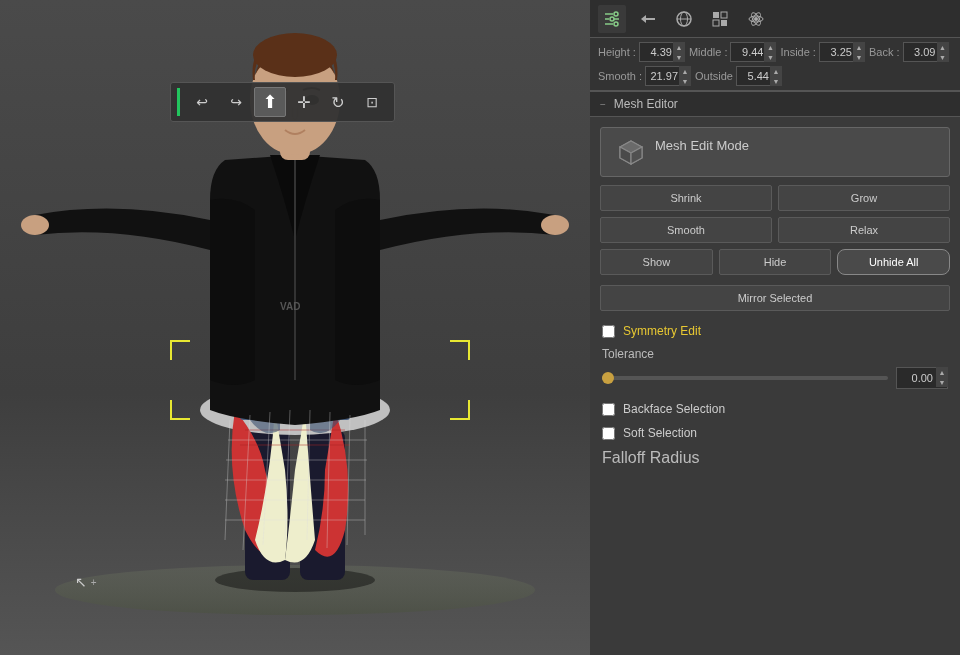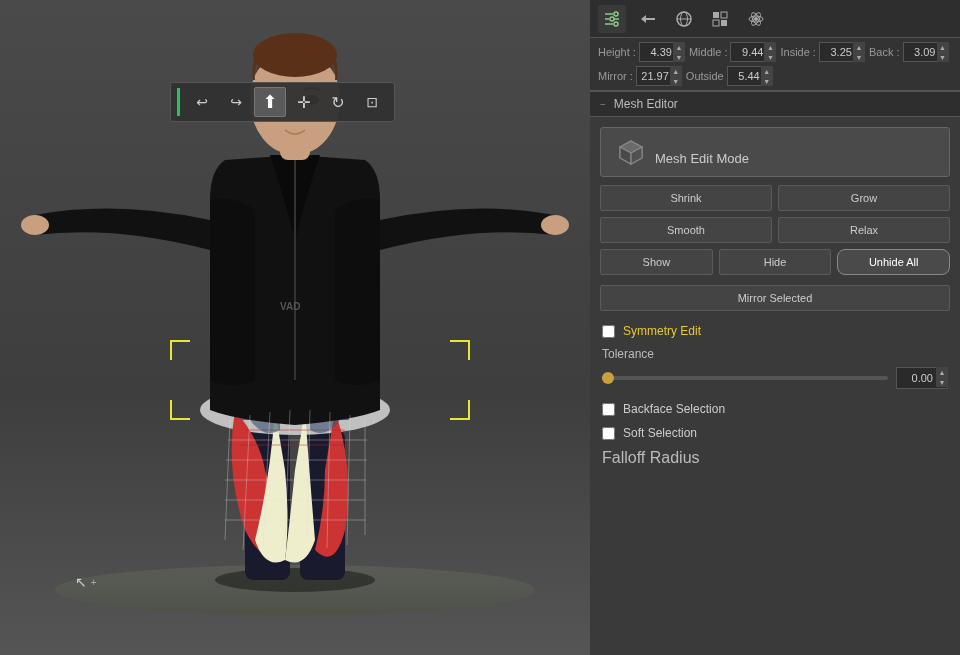--- a/index.html
+++ b/index.html
@@ -225,21 +225,21 @@
     
     .mesh-edit-btn {
       margin: 10px 10px 8px 10px;
       background: #4a4a4a;
       border: 1px solid #666;
       border-radius: 3px;
       color: #ccc;
       padding: 10px 16px;
       cursor: pointer;
       display: flex;
-      align-items: flex-end;
+      align-items: flex-start;
       gap: 10px;
       font-size: 13px;
       width: calc(100% - 20px);
     }
 
     .cube-icon {
       width: 28px;
       height: 28px;
     }
 
@@ -626,21 +626,21 @@
       <span class="meas-label">Back :</span>
       <div class="meas-input-wrap">
         <input type="text" value="3.09" style="">
         <div class="spin-btns">
           <button class="spin-btn">▲</button>
           <button class="spin-btn">▼</button>
         </div>
       </div>
     </div>
     <div class="meas-group">
-      <span class="meas-label">Mirror :</span>
+      <span class="meas-label">Smooth :</span>
       <div class="meas-input-wrap">
         <input type="text" value="21.97" style="">
         <div class="spin-btns">
           <button class="spin-btn">▲</button>
           <button class="spin-btn">▼</button>
         </div>
       </div>
     </div>
     <div class="meas-group">
       <span class="meas-label">Outside</span>

